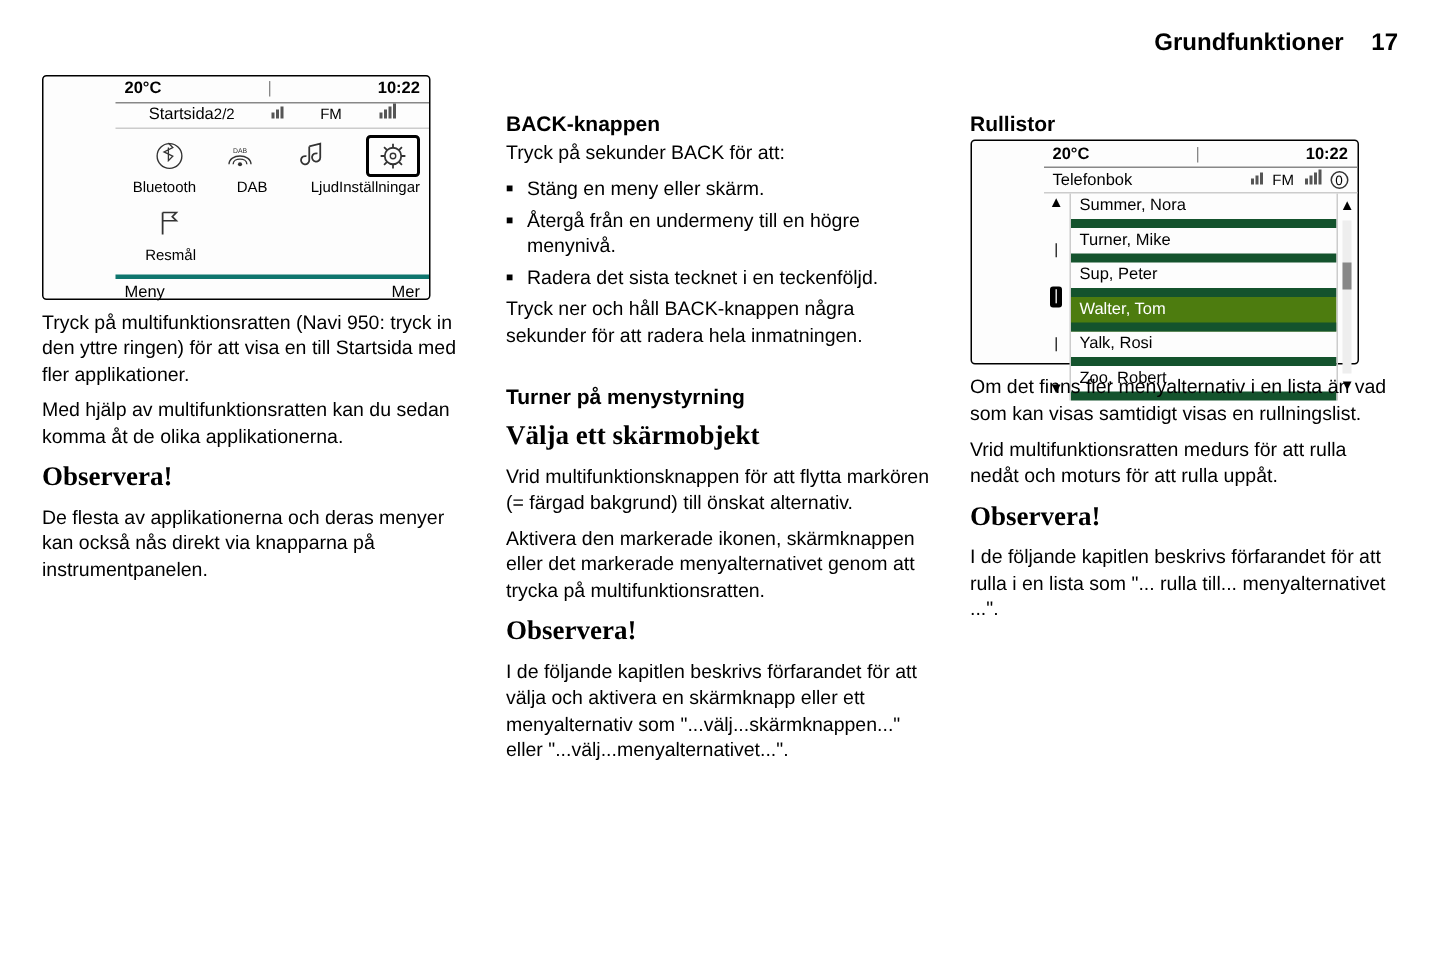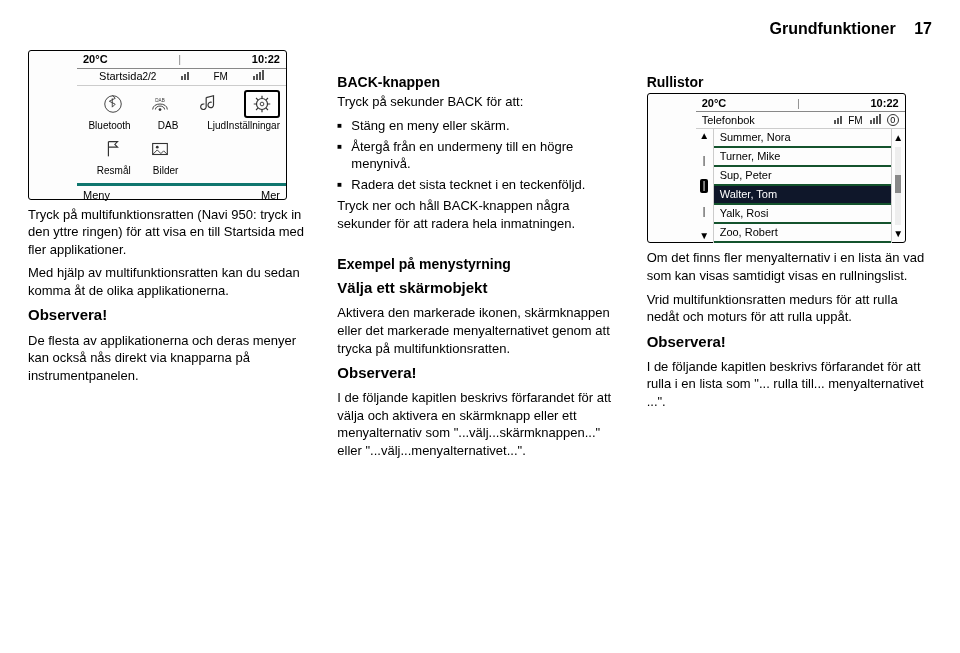--- a/index.html
+++ b/index.html
@@ -20,21 +20,21 @@
     font-size: 16px;
     margin-bottom: 10px;
   }
   .page-header .num { margin-left: 14px; }
   .cols {
     display: flex;
     gap: 24px;
   }
   .col { flex: 1 1 0; min-width: 0; }
   .h-sub { font-weight: bold; font-size: 14px; margin-bottom: 2px; margin-top: 23px; }
-  .h-sub2 { font-weight: bold; font-size: 15px; margin-top: 4px; }
+  .h-sub2 { font-weight: bold; font-size: 18px; margin-top: 4px; font-family: Liberation Serif, serif; }
   p { margin-bottom: 6px; }
   ul.bullets { list-style: none; margin-bottom: 4px; }
   ul.bullets li { position: relative; padding-left: 14px; margin-bottom: 3px; }
   ul.bullets li::before { content: "■"; position: absolute; left: 0; top: 0; font-size: 8px; line-height: 18px; }
 
   
   .screen {
     border: 1px solid #000;
     border-radius: 3px;
     background: #fdfdfd;
@@ -89,23 +89,23 @@
     display:flex; flex-direction:column; justify-content:space-between;
     padding:2px 0; align-items:center;
   }
   .screen2 .alpha .arrow { font-size:10px; line-height:10px; }
   .screen2 .alpha .letter { font-size:10px; }
   .screen2 .alpha .letter.sel { background:#000; color:#fff; padding:0 3px; border-radius:2px; }
   .screen2 ul.phone {
     flex:1; list-style:none; padding:0; display:flex; flex-direction:column;
   }
   .screen2 ul.phone li {
-    flex:1; padding: 1px 6px; border-bottom:2px solid #14532d; display:flex; align-items:center;
-  }
-  .screen2 ul.phone li.sel { background:#0f172a; color:#fff; }
+    flex:1; padding: 1px 6px; border-bottom:6px solid #14532d; display:flex; align-items:center;
+  }
+  .screen2 ul.phone li.sel { background:#4d7c0f; color:#fff; }
   .screen2 .scrollcol { width:14px; border-left:1px solid #ccc; display:flex; flex-direction:column; align-items:center; }
   .screen2 .scrollcol .arrow { font-size:10px; padding:2px 0;}
   .screen2 .scrollcol .track { flex:1; width:6px; background:#eee; position:relative; }
   .screen2 .scrollcol .thumb { position:absolute; top:28px; width:6px; height:18px; background:#888; }
   .screen2 .topright { display:flex; align-items:center; gap:6px; font-size:10px;}
   .circle-zero { border:1px solid #333; border-radius:50%; width:12px; height:12px; display:inline-flex; align-items:center; justify-content:center; font-size:9px;}
 
   
   .svgico { width:26px; height:22px; }
 </style>
@@ -183,30 +183,20 @@
         </div>
         <div class="cell">
           <div class="ico-box">
               <svg class="svgico" viewBox="0 0 24 24">
                 <path d="M7 4v16" stroke="#333" stroke-width="1.3"></path>
                 <path d="M7 4h10l-3 3 3 3H7" fill="none" stroke="#333" stroke-width="1.2"></path>
               </svg>
             </div>
           <span class="lbl">Resmål</span>
         </div>
-        <div class="cell">
-          <div class="ico-box">
-              <svg class="svgico" viewBox="0 0 24 24">
-                <rect x="4" y="6" width="16" height="12" fill="none" stroke="#333" stroke-width="1.2"></rect>
-                <circle cx="9" cy="10" r="1.5" fill="#333"></circle>
-                <path d="M4 18l5-5 4 4 3-3 4 4" fill="none" stroke="#333"></path>
-              </svg>
-            </div>
-          <span class="lbl">Bilder</span>
-        </div>
         <div class="cell"></div>
       </div>
       <div class="footer">
         <span>Meny</span>
         <span>Mer</span>
       </div>
     </div>
 
     <p>Tryck på multifunktionsratten (Navi 950: tryck in den yttre ringen) för att visa en till Startsida med fler applikationer.</p>
     <p>Med hjälp av multifunktionsratten kan du sedan komma åt de olika applikationerna.</p>
@@ -217,22 +207,23 @@
   <div class="col">
     <p class="h-sub">BACK-knappen</p>
     <p>Tryck på sekunder BACK för att:</p>
     <ul class="bullets">
       <li>Stäng en meny eller skärm.</li>
       <li>Återgå från en undermeny till en högre menynivå.</li>
       <li>Radera det sista tecknet i en teckenföljd.</li>
     </ul>
     <p>Tryck ner och håll BACK-knappen några sekunder för att radera hela inmatningen.</p>
 
-    <p class="h-sub">Exempel på menystyrning</p>
+    <p class="h-sub">Turner på menystyrning</p>
     <p class="h-sub2">Välja ett skärmobjekt</p>
+    <p>Vrid multifunktionsknappen för att flytta markören (= färgad bakgrund) till önskat alternativ.</p>
     <p>Aktivera den markerade ikonen, skärmknappen eller det markerade menyalternativet genom att trycka på multifunktionsratten.</p>
     <p class="h-sub2">Observera!</p>
     <p>I de följande kapitlen beskrivs förfarandet för att välja och aktivera en skärmknapp eller ett menyalternativ som "...välj...skärmknappen..." eller "...välj...menyalternativet...".</p>
   </div>
 
   <div class="col">
     <p class="h-sub">Rullistor</p>
 
     <div class="screen screen2">
       <div class="statusbar">

